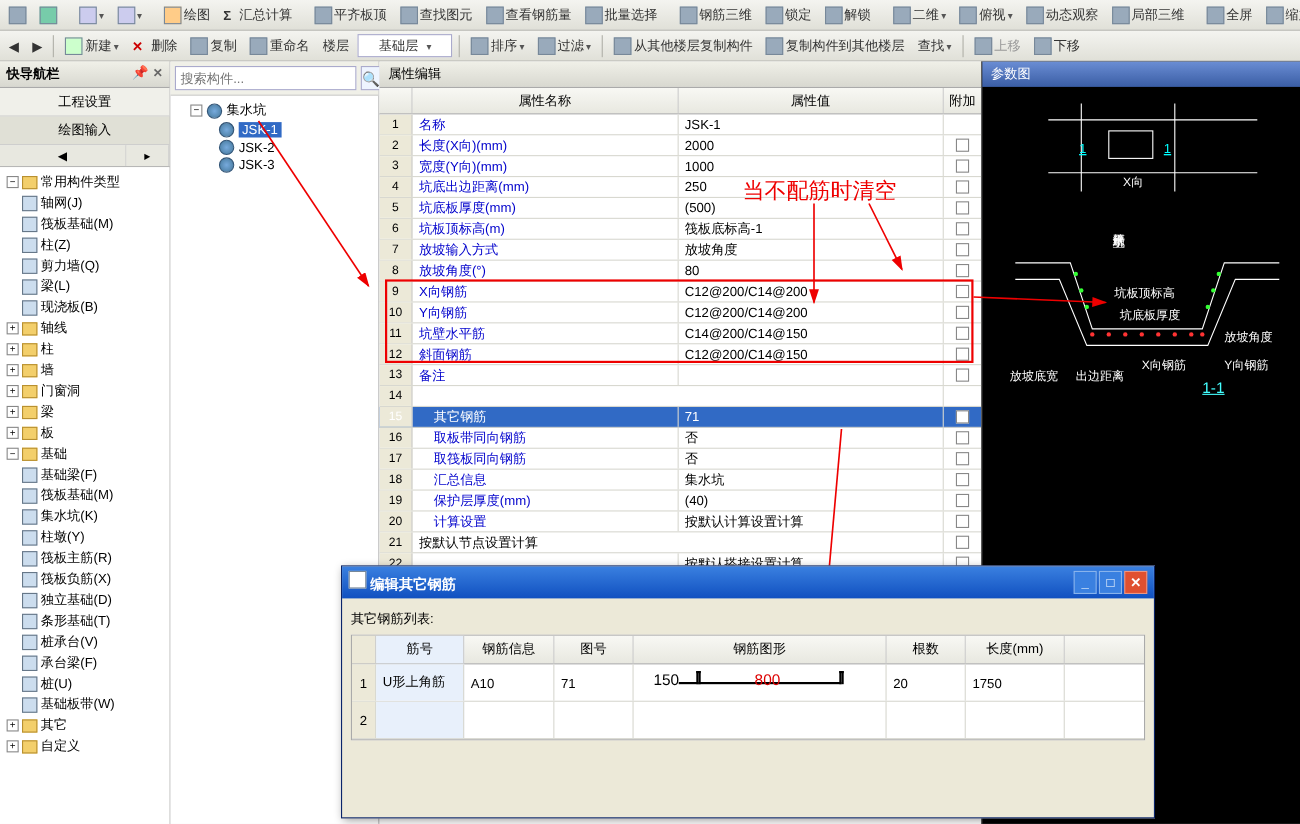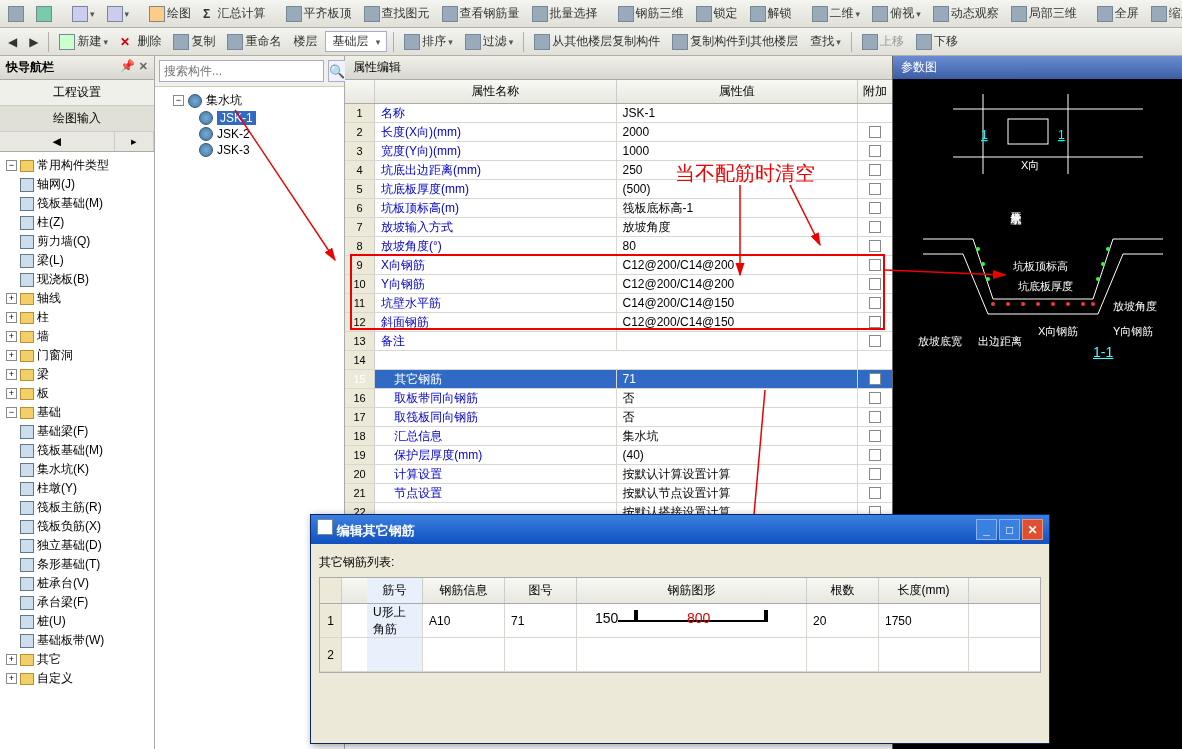--- a/index.html
+++ b/index.html
@@ -82,21 +82,21 @@
 .dlg-max { background: #3a80e0; color: #fff; }
 .dlg-close { background: #e05030; color: #fff; font-weight: bold; }
 .dlg-body { padding: 10px 8px; }
 .dlg-label { margin-bottom: 6px; }
 .dlg-table { border: 1px solid #aaa; background: #fff; }
 .dlg-th { display: flex; background: linear-gradient(#f8f8f4, #e8e8e0); border-bottom: 1px solid #aaa; }
 .dlg-th > div { border-right: 1px solid #ccc; padding: 4px; text-align: center; }
 .dlg-tr { display: flex; border-bottom: 1px solid #d8d8d0; height: 34px; }
 .dlg-tr > div { border-right: 1px solid #d8d8d0; padding: 4px 6px; display: flex; align-items: center; }
 .dlg-rn { width: 22px; background: #ece9d8; justify-content: center; }
-.c-jh { width: 56px; background: #e8f0fb; margin-left: 25px; }
+.c-jh { width: 80px; background: #e8f0fb; }
 .c-info { width: 82px; }
 .c-th { width: 72px; }
 .c-shape { width: 230px; justify-content: center; position: relative; }
 .c-gs { width: 72px; }
 .c-len { width: 90px; }
 .shape-line { width: 130px; height: 2px; background: #000; position: relative; }
 .shape-num { position: absolute; font-size: 14px; }
 .shape-num.red { color: #d00; }
 
 </style>
@@ -199,21 +199,21 @@
       <span class="ticon"></span>
       <span>复制</span>
     </span>
   <span class="btn">
       <span class="ticon"></span>
       <span>重命名</span>
     </span>
   <span class="btn">
       <span>楼层</span>
     </span>
-  <span class="btn" style="border:1px solid #aac;background:#fff;padding:1px 6px;justify-content:center;"><span>基础层</span>&nbsp;<span class="dd">▾</span></span>
+  <span class="btn" style="border:1px solid #aac;background:#fff;padding:1px 18px;justify-content:center;"><span>基础层</span>&nbsp;<span class="dd">▾</span></span>
   <span class="sep"></span>
   <span class="btn">
       <span class="ticon"></span>
       <span>排序</span>
       <span class="dd">▾</span>
     </span>
   <span class="btn">
       <span class="ticon"></span>
       <span>过滤</span>
       <span class="dd">▾</span>
@@ -575,21 +575,20 @@
         <div class="prop-row">
           <div class="num">20</div>
           <div class="nm">&nbsp;&nbsp;&nbsp;&nbsp;计算设置</div>
           <div class="vl">按默认计算设置计算</div>
           <div class="ad">
             <span class="cb"></span>
           </div>
         </div>
         <div class="prop-row">
           <div class="num">21</div>
-          <div class="nm">&nbsp;&nbsp;&nbsp;&nbsp;节点设置</div>
           <div class="vl">按默认节点设置计算</div>
           <div class="ad">
             <span class="cb"></span>
           </div>
         </div>
         <div class="prop-row">
           <div class="num">22</div>
           <div class="nm">&nbsp;&nbsp;&nbsp;&nbsp;</div>
           <div class="vl">按默认搭接设置计算</div>
           <div class="ad">

